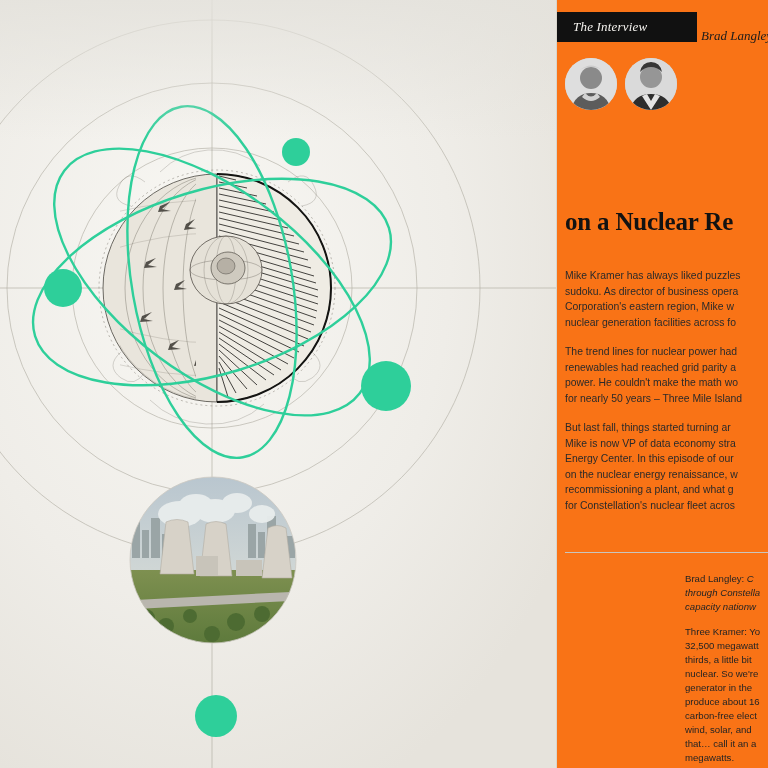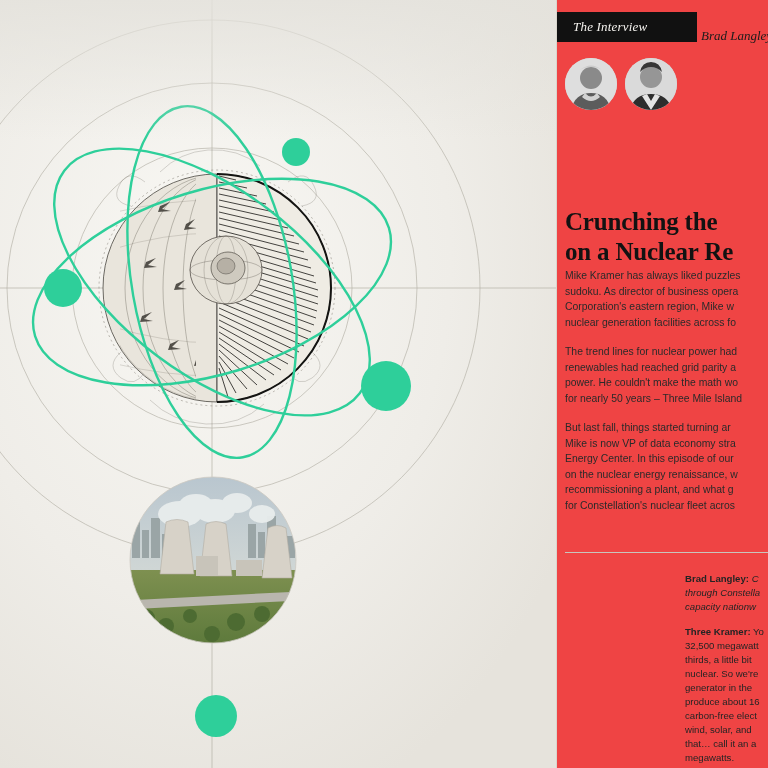--- a/index.html
+++ b/index.html
@@ -42,21 +42,21 @@
     left: 556px; top: 0;
     width: 1px; height: 768px;
     background: #d8d5cd;
   }
 
   
   .right-panel {
     position: absolute;
     left: 557px; top: 0;
     width: 211px; height: 768px;
-    background: #ef4444;
+    background: #f97316;
     overflow: hidden;
   }
   .kicker-bar {
     position: absolute;
     left: 0; top: 12px;
     width: 140px; height: 30px;
     background: #111111;
     transform: skewX(0deg);
   }
   .kicker-bar .kicker-text {
@@ -128,21 +128,21 @@
   .qa {
     position: absolute;
     left: 128px; top: 572px;
     width: 120px;
     font-family: "Liberation Sans", sans-serif;
     font-size: 9.6px;
     line-height: 14px;
     color: #242424;
   }
   .qa p { margin: 0 0 11px 0; white-space: pre-wrap; }
-  .qa .spk { font-weight: bold; }
+  .qa .spk { font-weight: normal; }
   .qa .q { font-style: italic; }
 </style>
 </head>
 <body>
 
 <div class="page">
 
   <div class="left-panel">
     <svg class="svg-art" width="556" height="768" viewBox="0 0 556 768">
       <defs>
@@ -357,21 +357,20 @@
           <rect width="52" height="52" fill="#dedad2"></rect>
           <circle cx="26" cy="19" r="11" fill="#9c958c"></circle>
           <path d="M15 14 q2 -10 11 -10 q9 0 11 10 q-5 -5 -11 -5 q-6 0 -11 5z" fill="#3a3733"></path>
           <path d="M5 52 q4 -16 21 -16 q17 0 21 16z" fill="#2f2d2a"></path>
           <path d="M22 36 l4 7 l4 -7 l5 2 l-9 14 l-9 -14z" fill="#e6e3dd"></path>
         </svg>
       </div>
     </div>
 
     <h1 class="headline">
-      <span class="l1">Crunching the</span>
       <span class="l2">on a Nuclear Re</span>
     </h1>
 
     <div class="body-copy">
       <p>Mike Kramer has always liked puzzles
 sudoku. As director of business opera
 Corporation's eastern region, Mike w
 nuclear generation facilities across fo</p>
       <p>The trend lines for nuclear power had
 renewables had reached grid parity a

